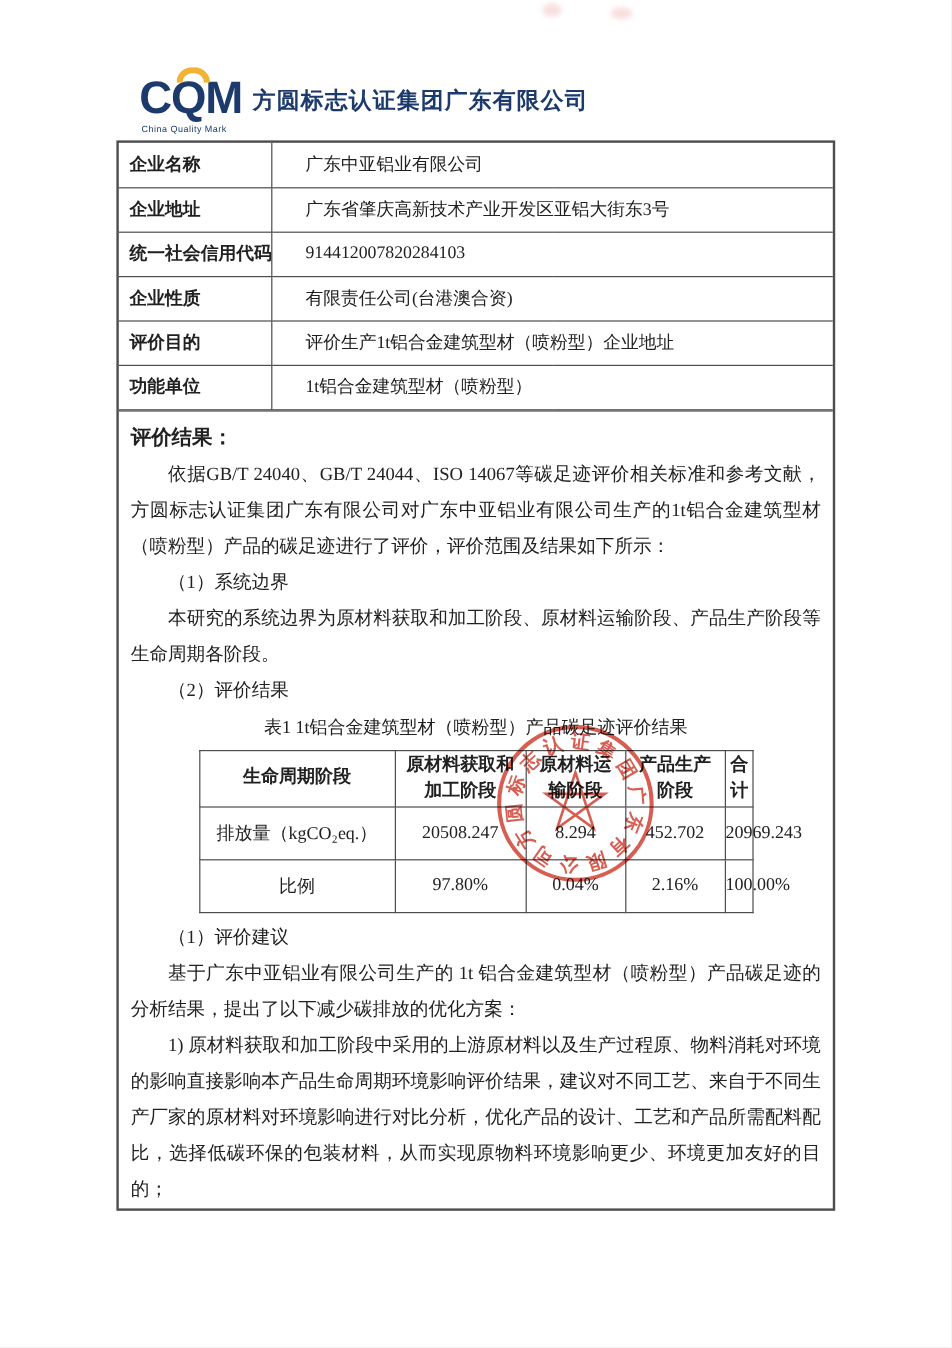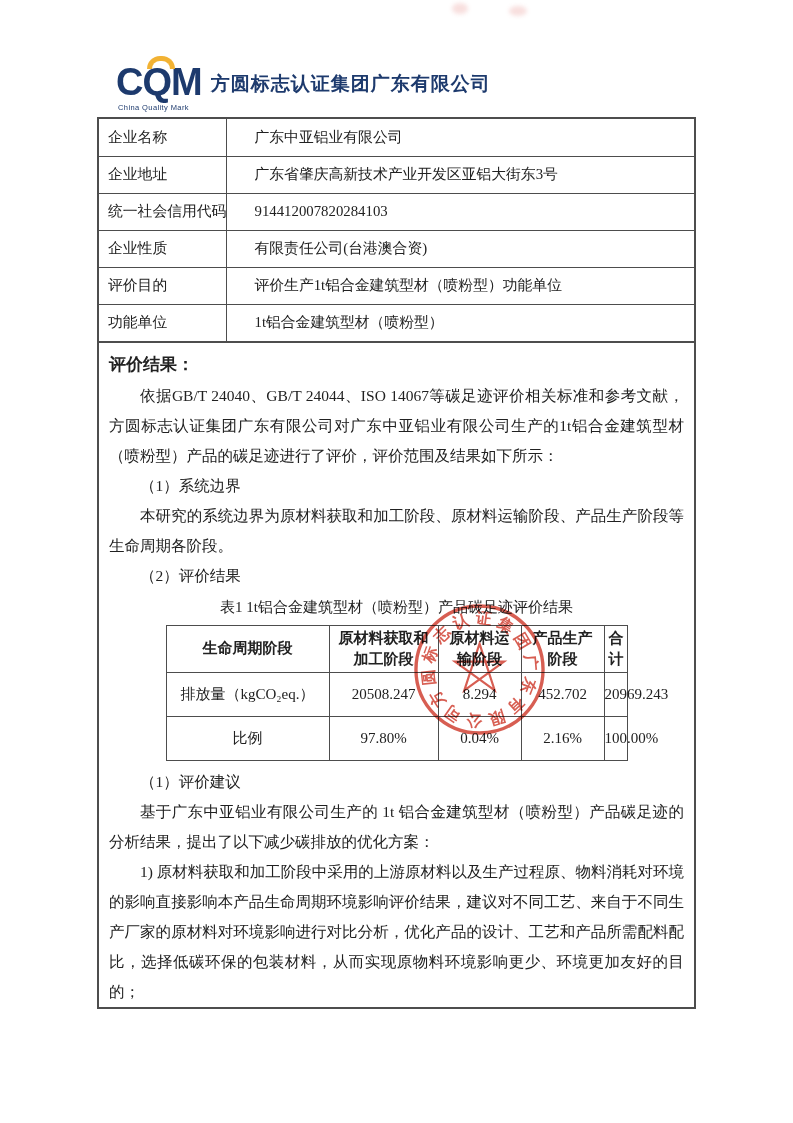--- a/index.html
+++ b/index.html
@@ -44,21 +44,21 @@
   table { border-collapse:collapse; table-layout:fixed; }
   .info-table { width:100%; }
   .info-table td {
     border:1px solid #4d4d4d; height:37px; font-size:14.8px;
     vertical-align:middle; white-space:nowrap; overflow:hidden;
   }
   .info-table td.lbl  { padding-left:9px;  }
   .info-table td.val  { padding-left:28px; }
   .info-table td.mid  { padding-left:5px; font-size:14.2px; }
   .info-table td.val2 { padding-left:20px; }
-  .info-table tr td:first-child { border-left:none; }
+  .info-table tr td:first-child { border-left:none;font-weight:bold; }
   .info-table tr td:last-child  { border-right:none; }
   .info-table tr:first-child td { border-top:none; }
 
   
   .result-section { padding:6px 10px 0 10px; border-top:1px solid #4d4d4d; }
   .result-heading { font-weight:bold; font-size:17px; line-height:32px; }
   .para { font-size:15.5px; line-height:30px; text-align:justify; text-indent:2em; }
   .subtitle { font-size:15.5px; line-height:30px; text-indent:2em; }
   .table-caption { font-size:15px; line-height:28px; text-align:center; margin-top:2px; }
 
@@ -118,21 +118,21 @@
       <tr>
         <td class="lbl">统一社会信用代码</td>
         <td class="val" colspan="3">914412007820284103</td>
       </tr>
       <tr>
         <td class="lbl">企业性质</td>
         <td class="val" colspan="3">有限责任公司(台港澳合资)</td>
       </tr>
       <tr>
         <td class="lbl">评价目的</td>
-        <td class="val" colspan="3">评价生产1t铝合金建筑型材（喷粉型）功能单位</td>
+        <td class="val" colspan="3">评价生产1t铝合金建筑型材（喷粉型）企业地址</td>
       </tr>
       <tr>
         <td class="lbl">功能单位</td>
         <td class="val" colspan="3">1t铝合金建筑型材（喷粉型）</td>
       </tr>
     </tbody>
       </table>
 
     <div class="result-section">
       <div class="result-heading">评价结果：</div>

